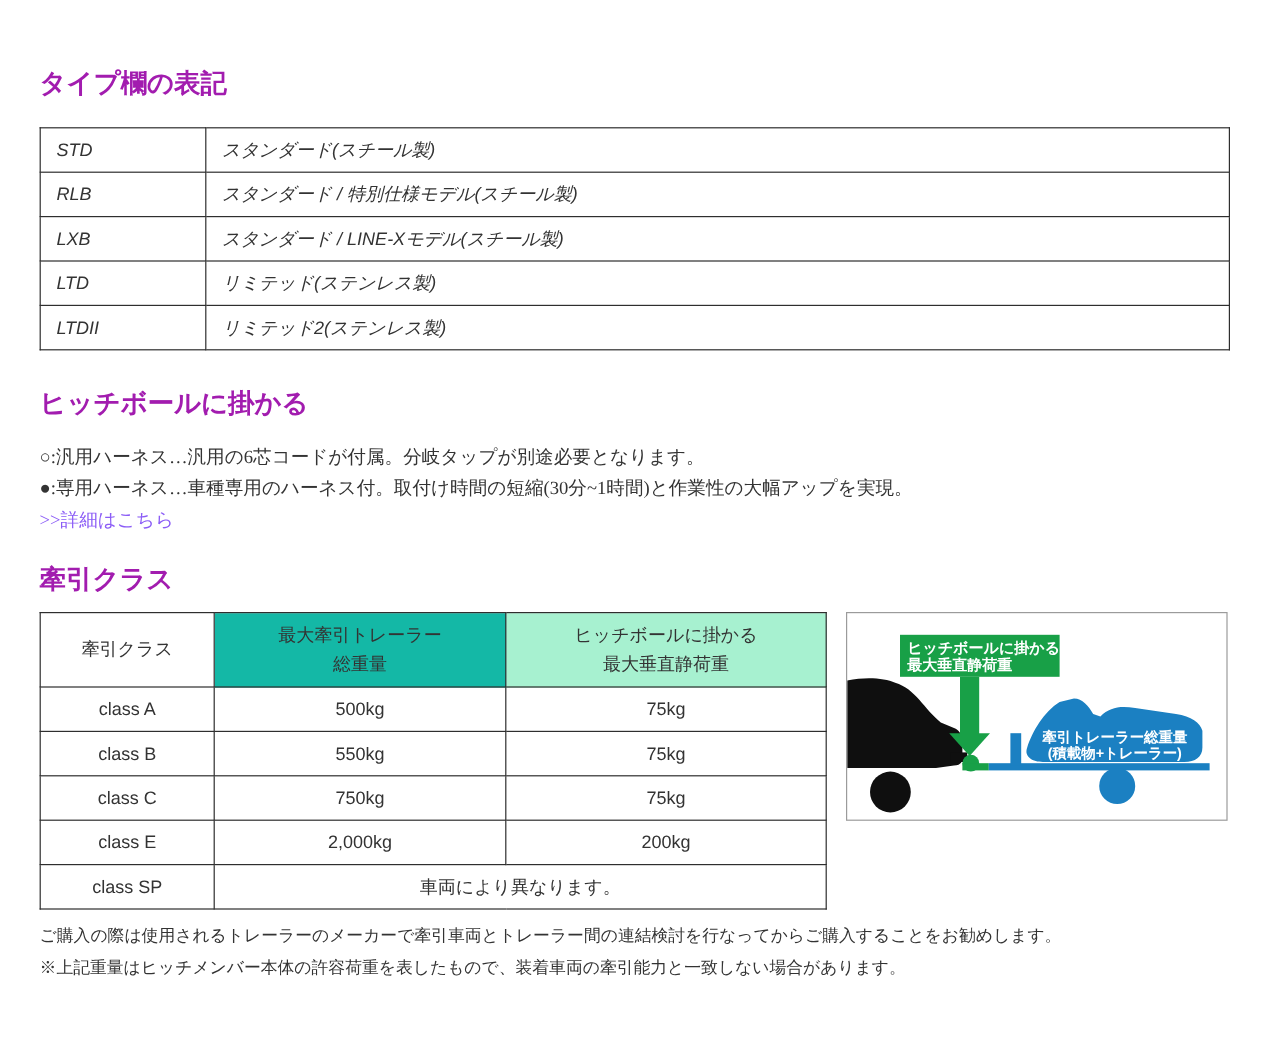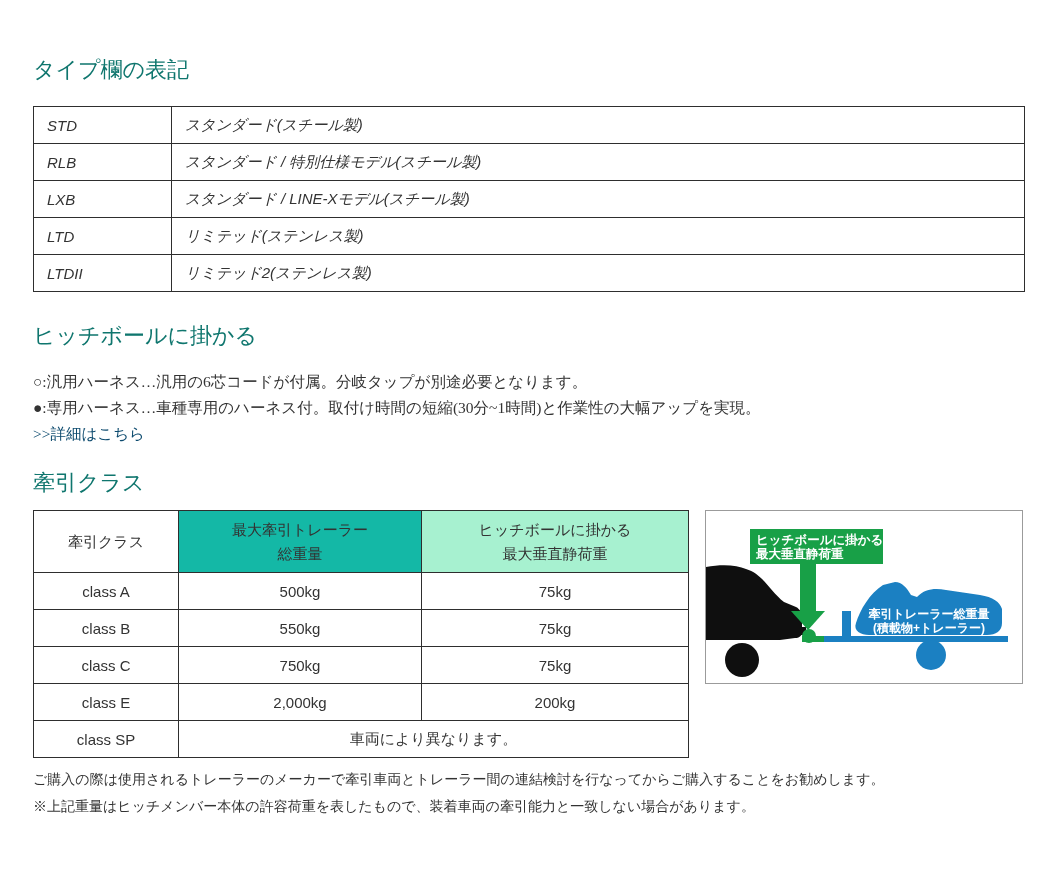--- a/index.html
+++ b/index.html
@@ -1,31 +1,31 @@
 <!DOCTYPE html>
 <html><head>
 <meta charset="utf-8">
 <style>
   * { margin:0; padding:0; box-sizing:border-box; }
   html,body { width:1051px; height:879px; background:#ffffff; overflow:hidden; }
   body { font-family:"Liberation Sans", sans-serif; color:#333; }
   .page { padding:57px 26px 0 33px; }
 
-  h2.sec-heading { font-size:22px; font-weight:normal; color:#0f766e; line-height:1.2; }
+  h2.sec-heading { font-size:22px; font-weight:bold; color:#a21caf; line-height:1.2; }
 
   
   .type-table { border-collapse:collapse; width:992px; margin-top:23px; table-layout:fixed;font-style:italic; }
   .type-table td { border:1px solid #2e2e2e; height:37px; font-size:15px; color:#333;
                    padding:0 0 0 13px; vertical-align:middle; }
   .type-table td.code-cell { width:138px; }
 
   
   .harness-sec { margin-top:31px; }
   .harness-lines { margin-top:19px; font-size:15.5px; line-height:26px; color:#333;font-family:Liberation Serif, serif; }
-  .detail-link { display:inline-block; font-size:15.5px; color:#0c4a6e; text-decoration:none; cursor:pointer; }
+  .detail-link { display:inline-block; font-size:15.5px; color:#8b5cf6; text-decoration:none; cursor:pointer; }
 
   
   .tow-sec { margin-top:23px; }
   .tow-row { position:relative; margin-top:14px; height:249px; }
   .tow-table { border-collapse:collapse; table-layout:fixed; }
   .tow-table th, .tow-table td { border:1px solid #2e2e2e; text-align:center;
                    font-size:15px; font-weight:normal; color:#333; vertical-align:middle; }
   .tow-table th { height:62px; line-height:24px; }
   .tow-table td { height:37px; }
   .col-class { width:145px; }

